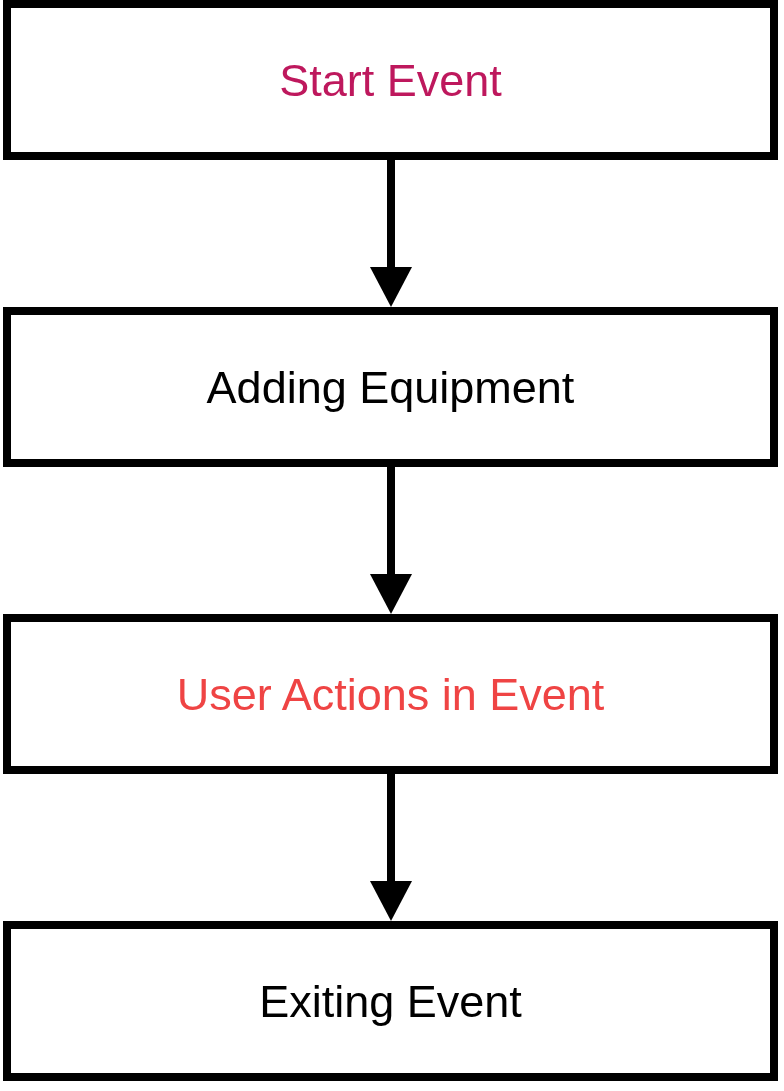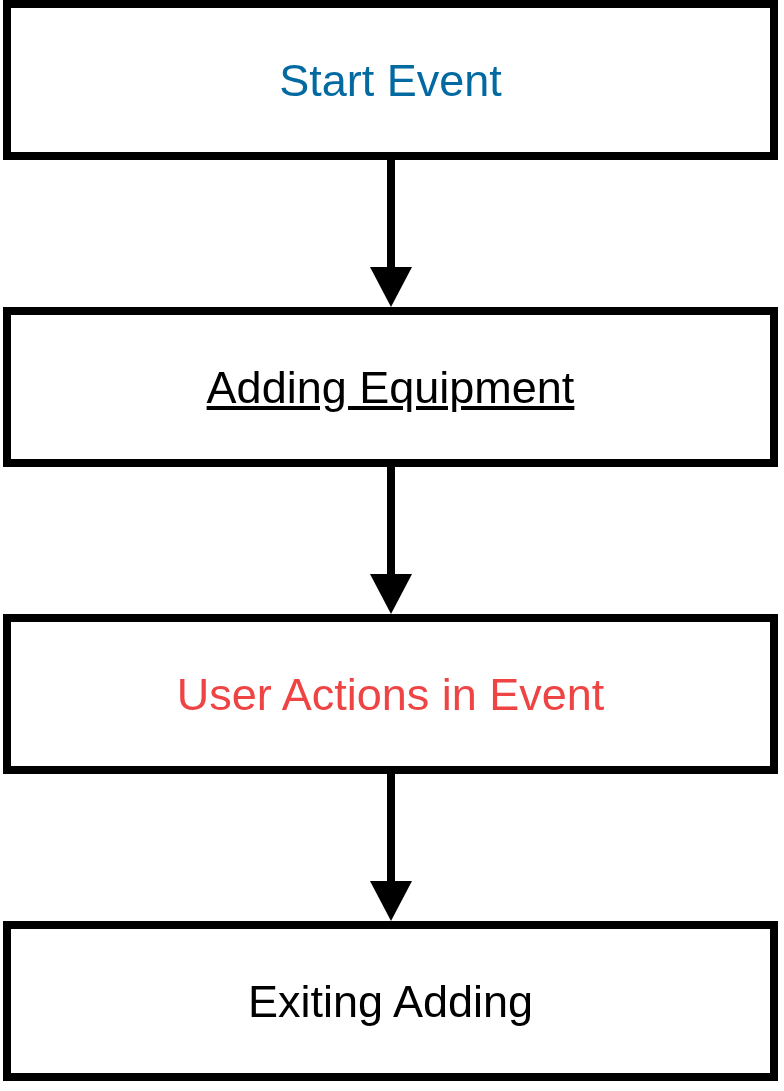--- a/index.html
+++ b/index.html
@@ -43,31 +43,31 @@
   .connector svg {
     display: block;
   }
 </style>
 </head>
 <body>
 
 <div id="flowchart-canvas" style="background: rgb(255, 255, 255);">
 
   <div class="node-box" id="node-0" style="left: 3px; top: 0px; width: 775px; height: 160px; border-color: rgb(0, 0, 0); background: rgb(255, 255, 255);">
-    <span class="node-label" style="color: #0369a1;">Start Event</span>
+    <span class="node-label" style="color: #be185d;">Start Event</span>
   </div>
 
   <div class="connector" id="edge-0" style="left: 370px; top: 160px; width: 42px; height: 147px;">
     <svg viewBox="0 0 42 147" width="42" height="147" aria-hidden="true">
       <rect x="17" y="0" width="8" height="112" fill="#000000"></rect>
       <polygon points="0,107 42,107 21,147" fill="#000000"></polygon>
     </svg>
   </div>
 
-  <div class="node-box" id="node-1" style="left: 3px; top: 307px; width: 775px; height: 160px; border-color: rgb(0, 0, 0); background: rgb(255, 255, 255); text-decoration: underline;">
+  <div class="node-box" id="node-1" style="left: 3px; top: 307px; width: 775px; height: 160px; border-color: rgb(0, 0, 0); background: rgb(255, 255, 255);">
     <span class="node-label" style="color: rgb(0, 0, 0);">Adding Equipment</span>
   </div>
 
   <div class="connector" id="edge-1" style="left: 370px; top: 467px; width: 42px; height: 147px;">
     <svg viewBox="0 0 42 147" width="42" height="147" aria-hidden="true">
       <rect x="17" y="0" width="8" height="112" fill="#000000"></rect>
       <polygon points="0,107 42,107 21,147" fill="#000000"></polygon>
     </svg>
   </div>
 
@@ -76,16 +76,16 @@
   </div>
 
   <div class="connector" id="edge-2" style="left: 370px; top: 774px; width: 42px; height: 147px;">
     <svg viewBox="0 0 42 147" width="42" height="147" aria-hidden="true">
       <rect x="17" y="0" width="8" height="112" fill="#000000"></rect>
       <polygon points="0,107 42,107 21,147" fill="#000000"></polygon>
     </svg>
   </div>
 
   <div class="node-box" id="node-3" style="left: 3px; top: 921px; width: 775px; height: 160px; border-color: rgb(0, 0, 0); background: rgb(255, 255, 255);">
-    <span class="node-label" style="color: rgb(0, 0, 0);">Exiting Adding</span>
+    <span class="node-label" style="color: rgb(0, 0, 0);">Exiting Event</span>
   </div>
 
 </div>
 
 </body></html>

